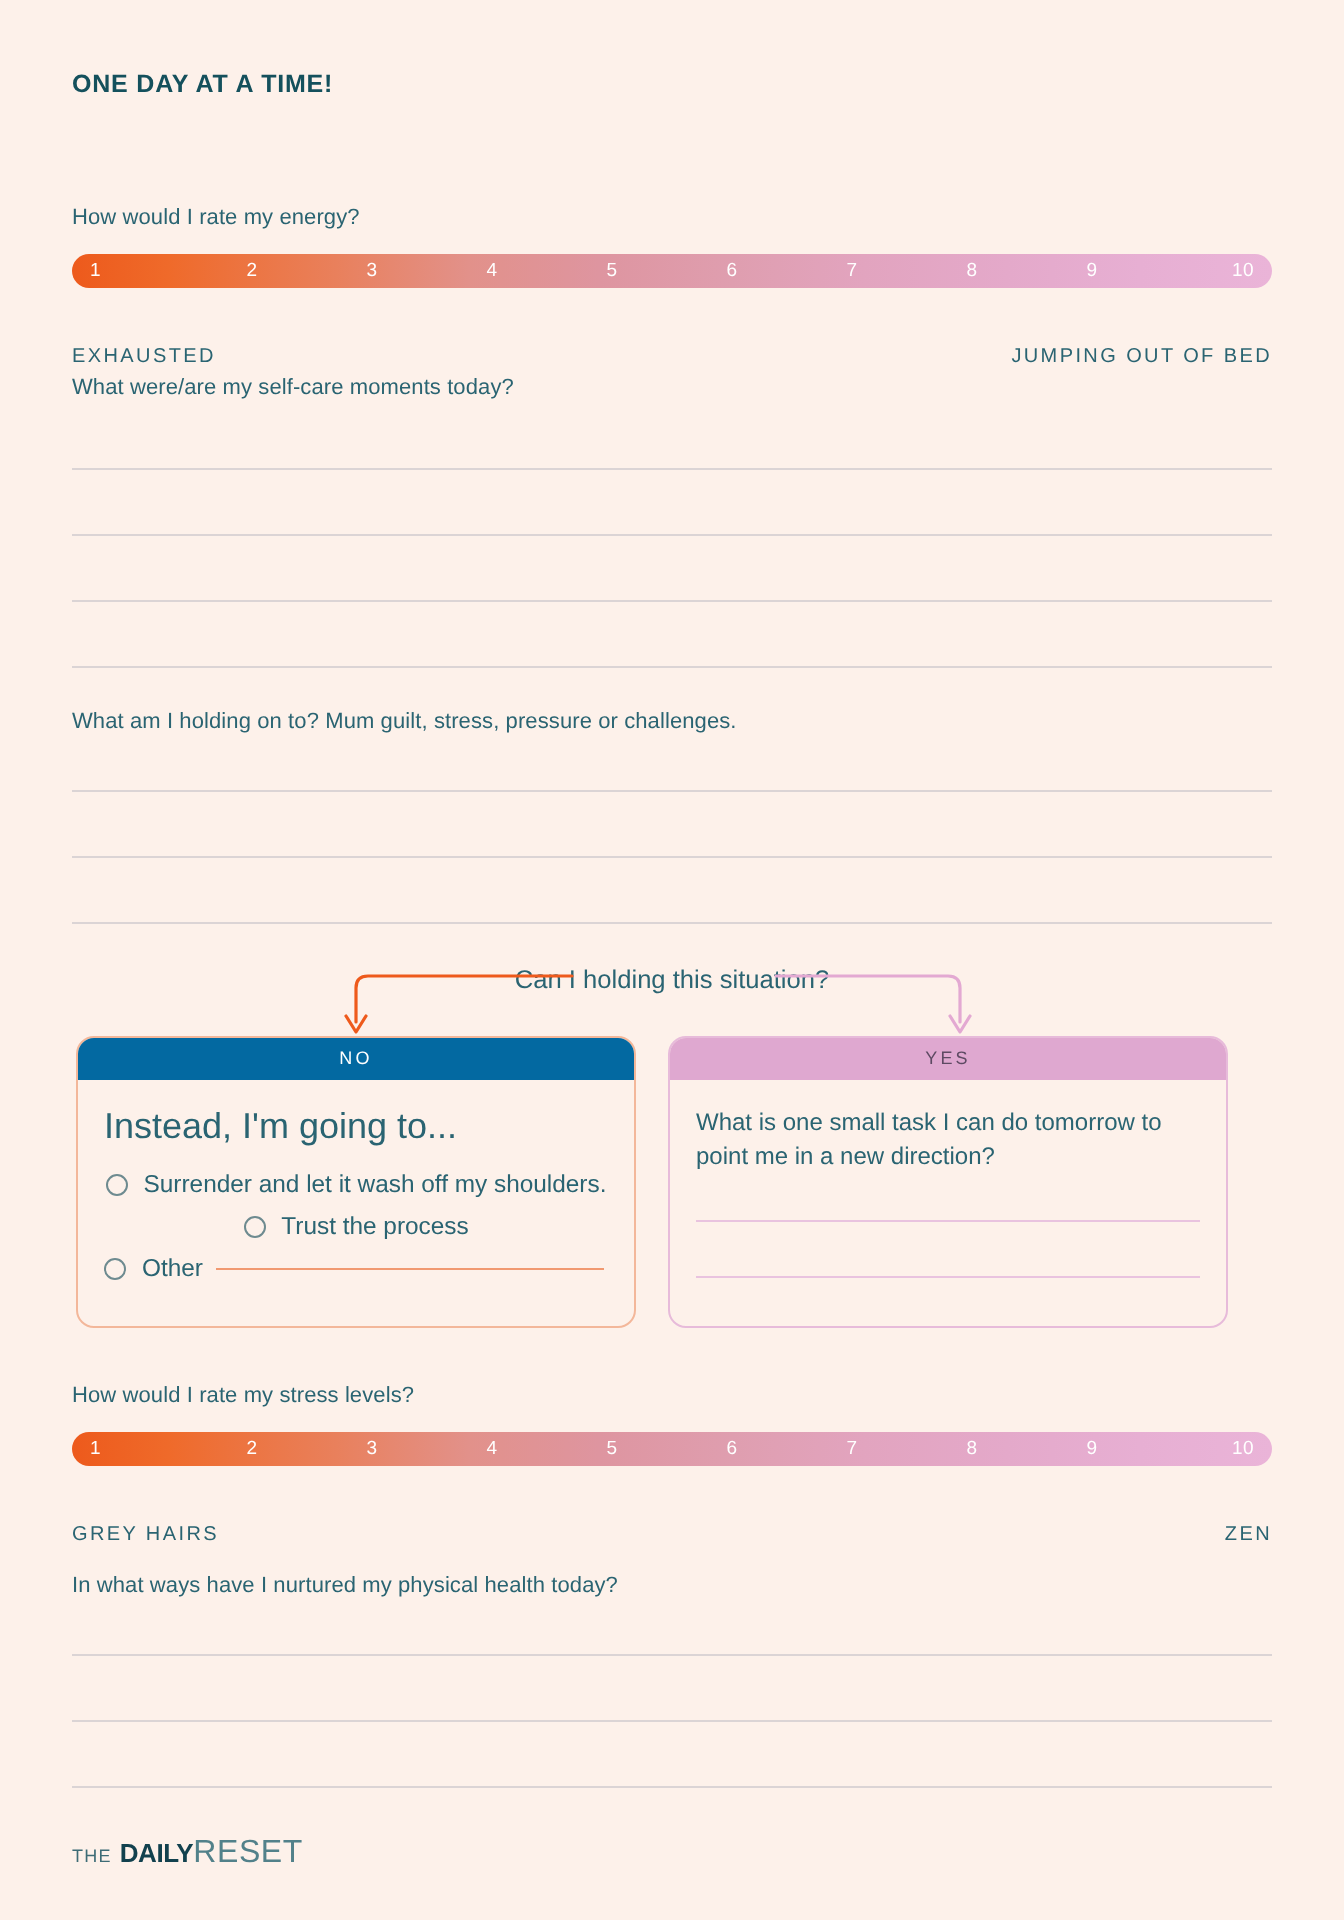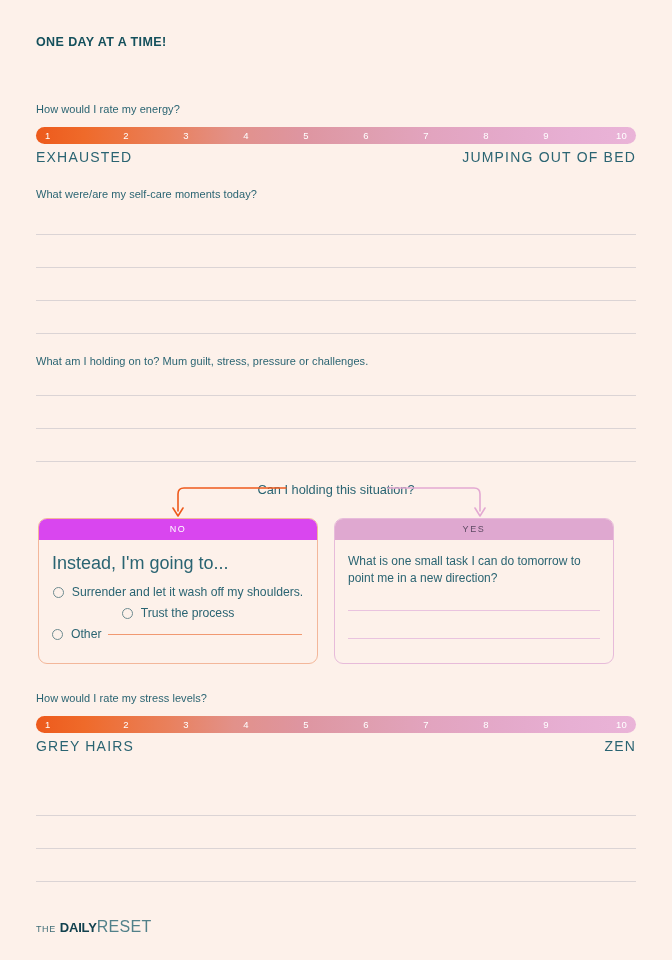--- a/index.html
+++ b/index.html
@@ -72,23 +72,24 @@
     color: #FFFFFF;
     text-align: center;
     letter-spacing: 0.2px;
   }
   .scale-ends {
     display: flex;
     justify-content: space-between;
     margin-top: 5px;
   }
   .scale-ends span {
-    font-size: 14px;
+    font-size: 10px;
     letter-spacing: 1.2px;
     color: #2A6472;
+    margin-top: 24px;
   }
 
   
   .lines { position: absolute; left: 36px; width: 600px; }
   .lines .rule {
     height: 1px;
     background: #CFC9CE;
     opacity: 0.75;
   }
   .lines .gap { height: 32px; }
@@ -124,21 +125,21 @@
   .box-no  { left: 38px;  border: 1px solid #F3B79A; }
   .box-yes { left: 334px; border: 1px solid #E7BBDA; }
 
   .box-head {
     height: 21px;
     line-height: 21px;
     text-align: center;
     font-size: 9px;
     letter-spacing: 1.6px;
   }
-  .head-no  { background: #d946ef; color: #FFFFFF; }
+  .head-no  { background: #0369a1; color: #FFFFFF; }
   .head-yes { background: #DFA8D0; color: #5E4A63; }
 
   .box-body { padding: 13px 13px 0 13px; }
   .box-body .lead {
     font-size: 18px;
     color: #2A6472;
     margin: 0 0 11px 0;
   }
   .box-body .qtext {
     font-size: 12px;
@@ -318,20 +319,21 @@
         <span class="tick" style="left: 80%; width: 10%;">9</span>
         <span class="tick" style="left: 90%; width: 10%; text-align: right; padding-right: 9px; box-sizing: border-box;">10</span>
       </div>
     <div class="scale-ends">
       <span>GREY HAIRS</span>
       <span>ZEN</span>
     </div>
   </div>
 
   <div class="lines" style="top:787px;">
+    <p class="prompt">In what ways have I nurtured my physical health today?</p>
     <div style="height:28px;"></div>
     <div class="rule"></div>
     <div class="gap"></div>
     <div class="rule"></div>
     <div class="gap"></div>
     <div class="rule"></div>
   </div>
 
   <div class="footer">
     <span class="logo-the">THE</span>

